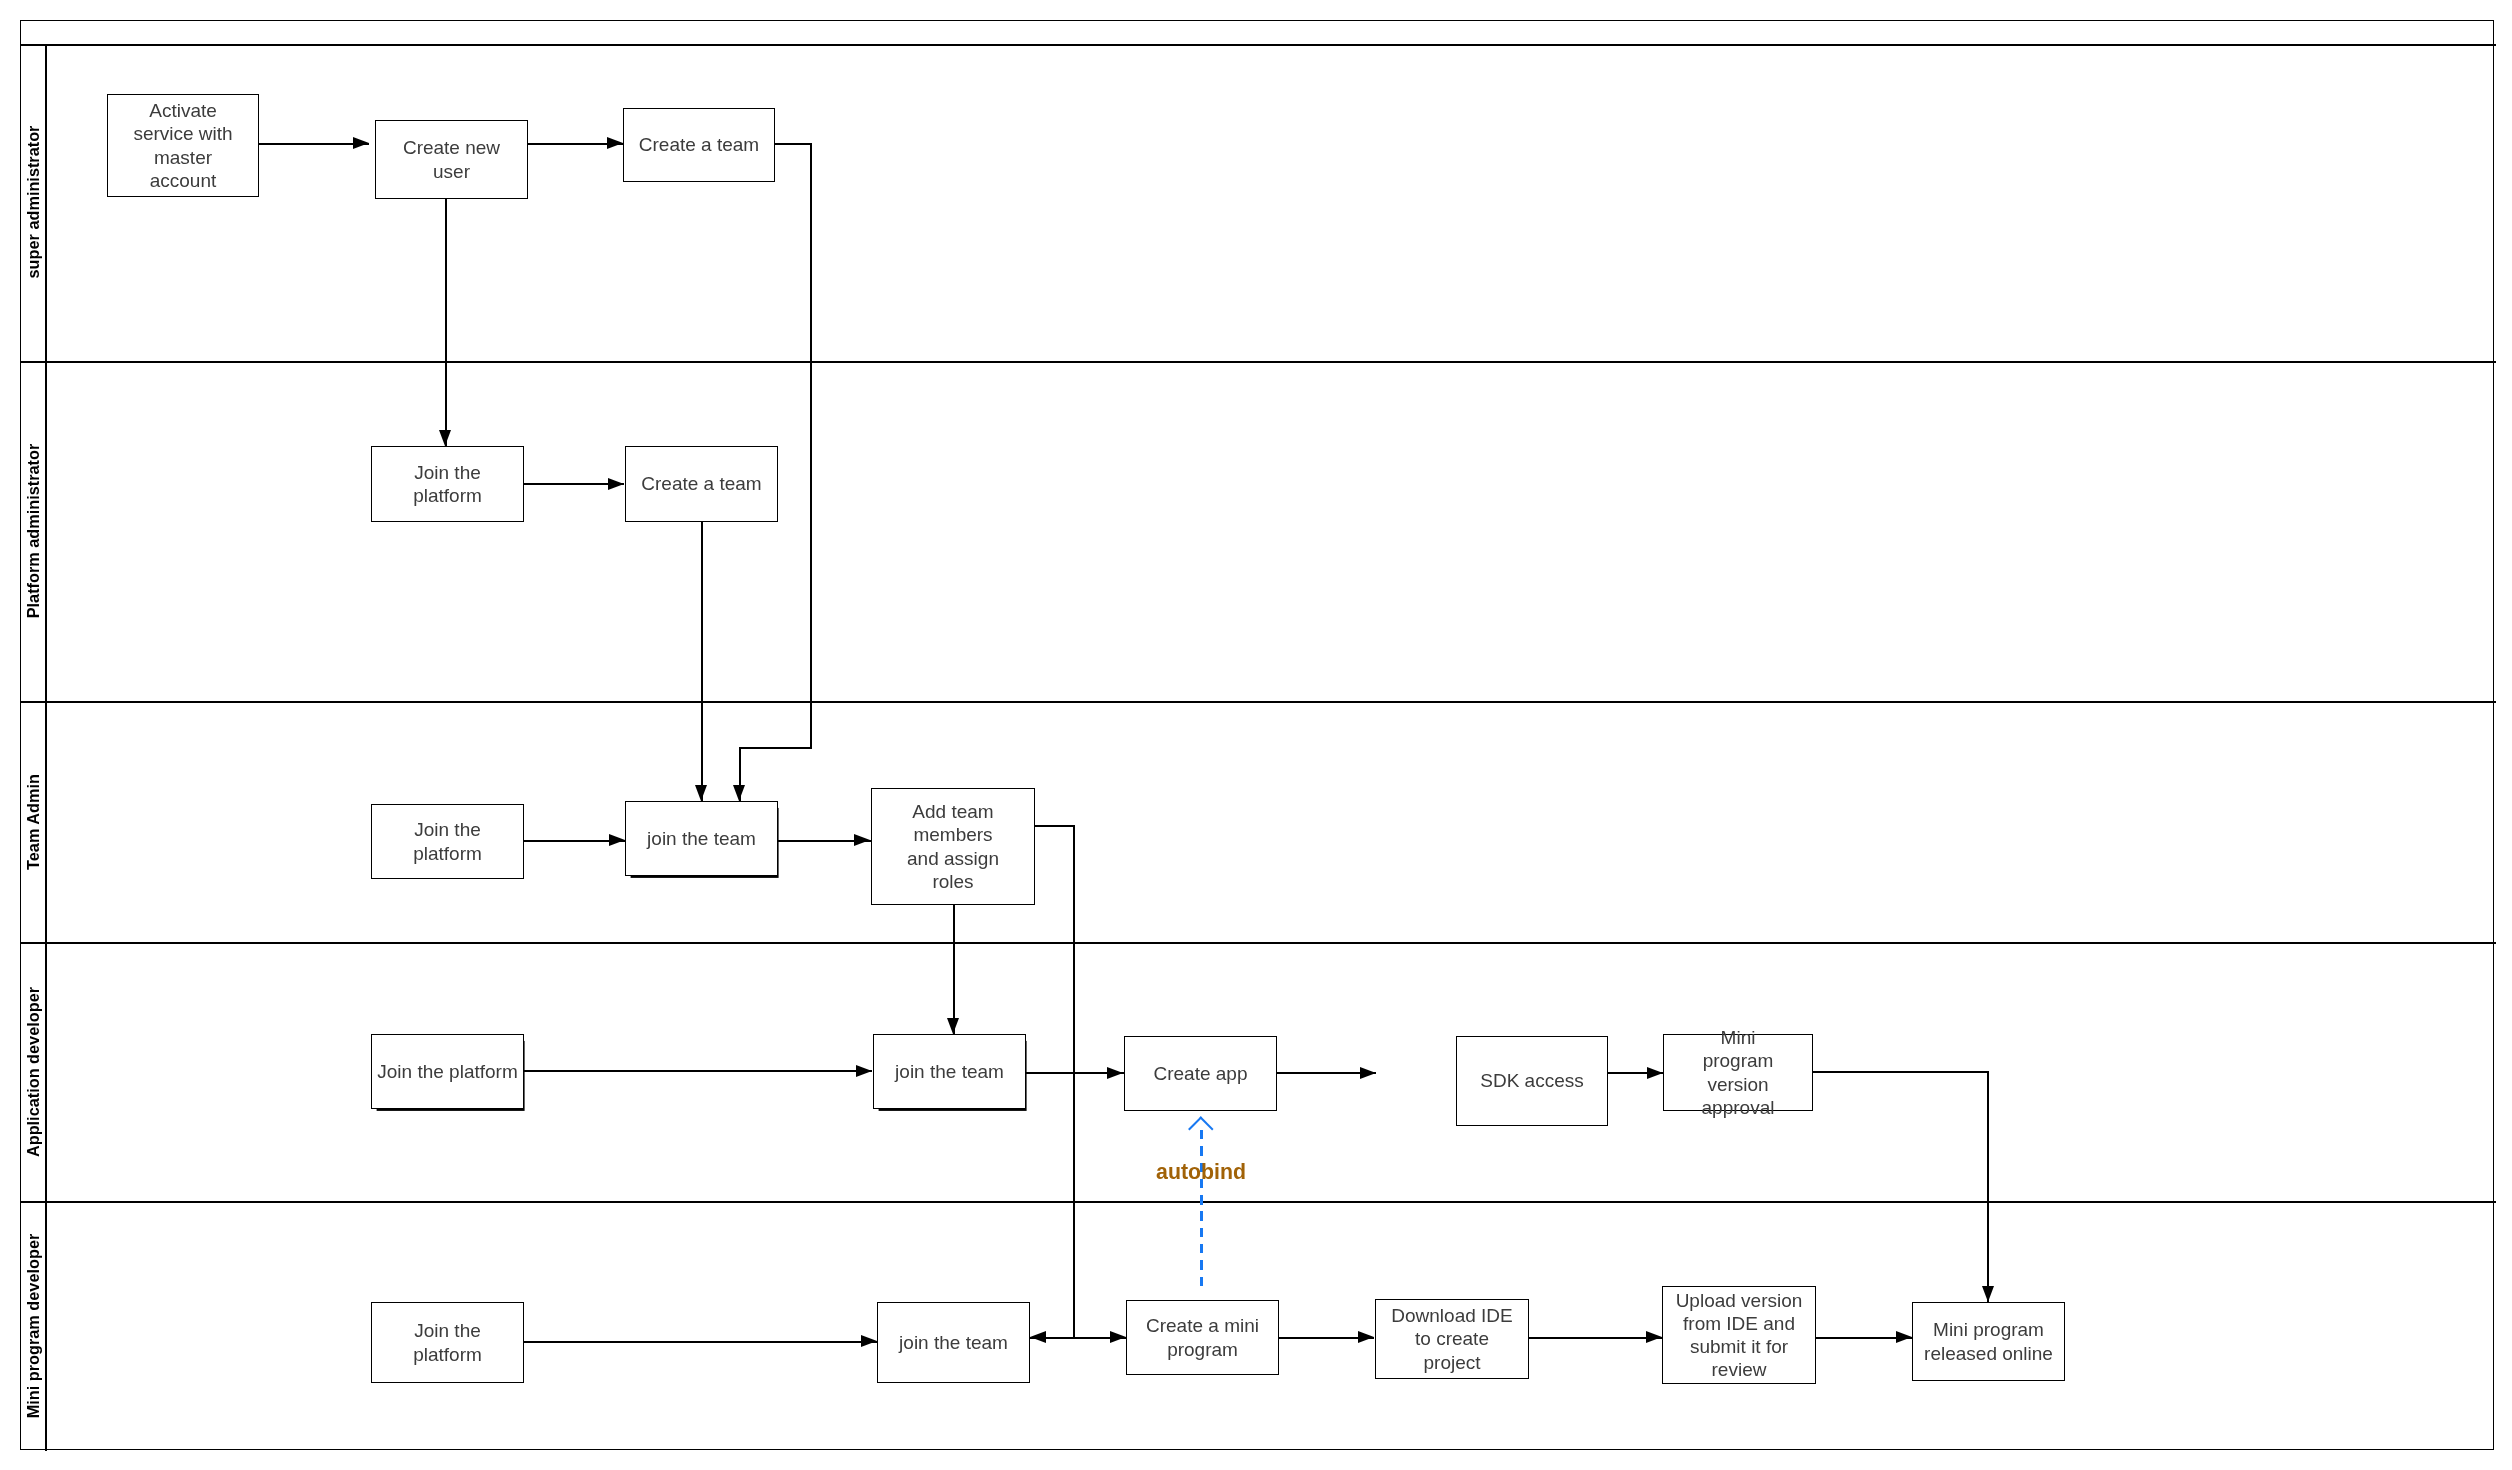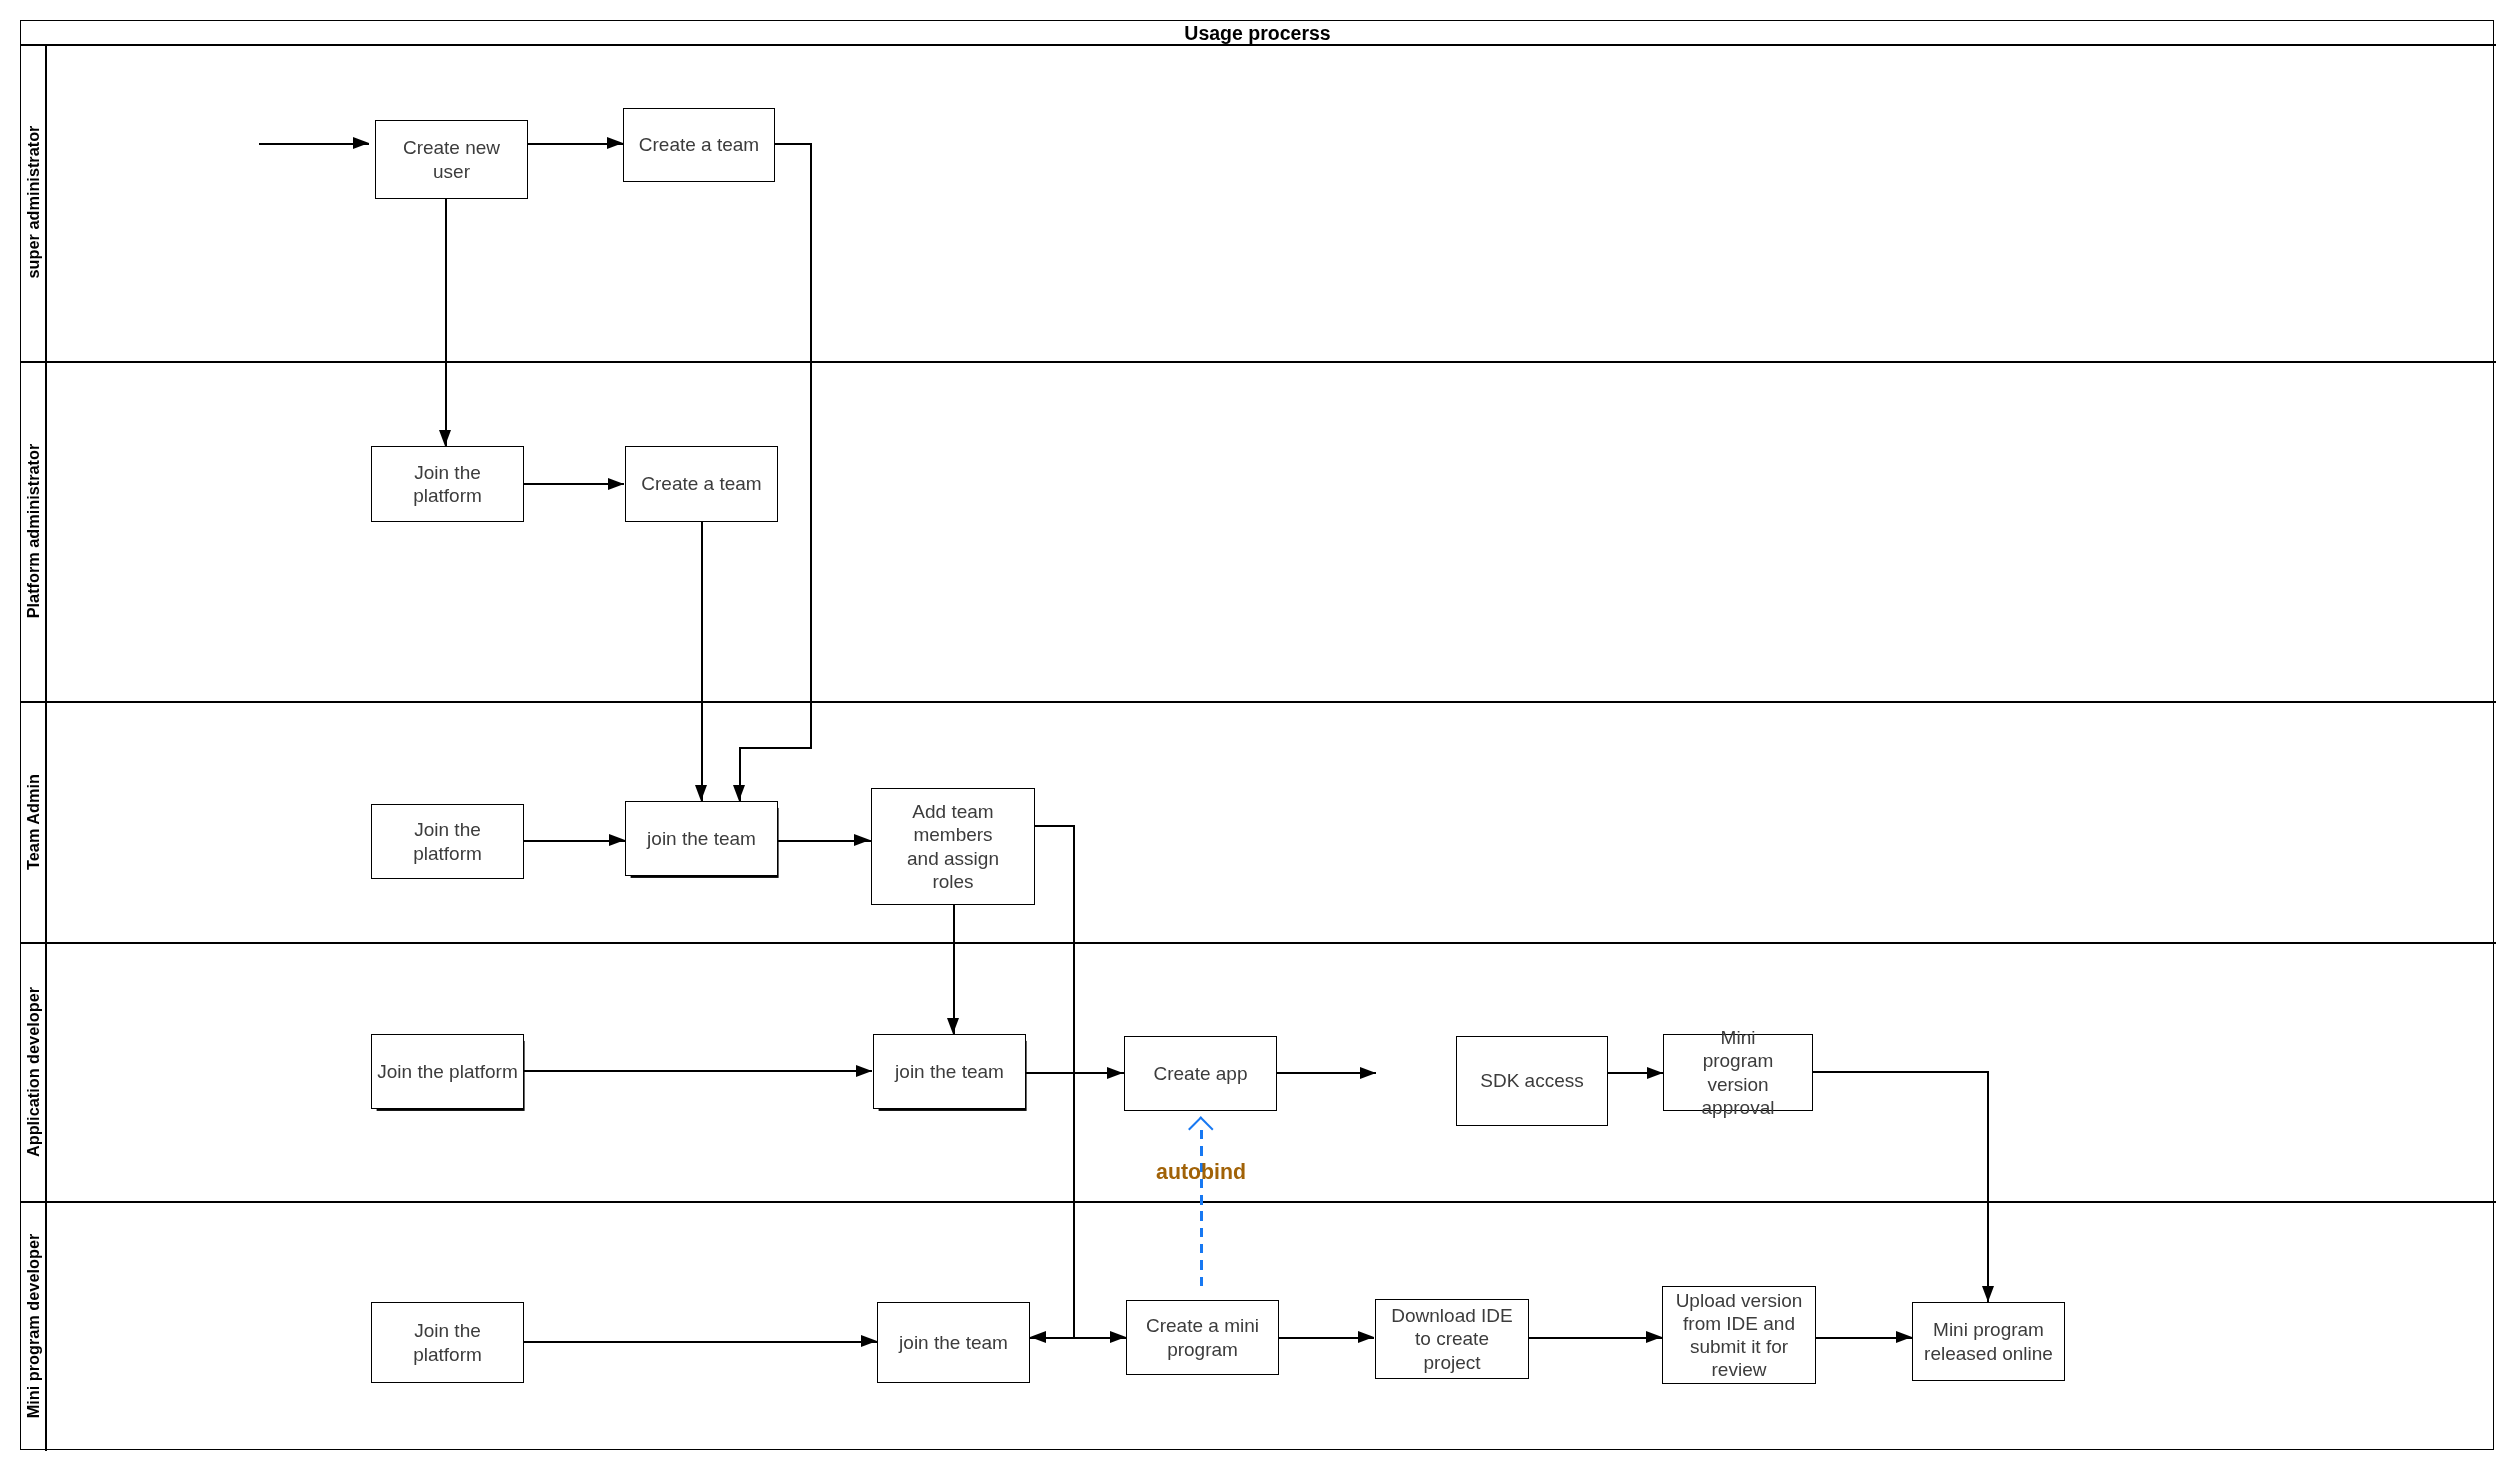--- a/index.html
+++ b/index.html
@@ -29,21 +29,20 @@
   .chevron{position:absolute;width:17.6px;height:17.6px;border-top:2.5px solid #1778F2;border-left:2.5px solid #1778F2;
            transform:rotate(45deg);box-sizing:border-box;}
   .autobind{position:absolute;transform:translateX(-50%);font-size:21.3px;font-weight:bold;color:#a16207;white-space:nowrap;}
 </style>
 </head>
 <body>
 
 <div id="canvas">
 
   <div class="frame"></div>
-  <div class="title">Usage procerss</div>
   <div class="hl" style="left:19.5px;top:44px;width:2476px;"></div>
   <div class="vl" style="left:45px;top:44px;height:1407px;"></div>
   <div class="hl" style="left:19.5px;top:361px;width:2476px;"></div>
   <div class="hl" style="left:19.5px;top:701px;width:2476px;"></div>
   <div class="hl" style="left:19.5px;top:942px;width:2476px;"></div>
   <div class="hl" style="left:19.5px;top:1201px;width:2476px;"></div>
 
   <div class="lane-label" style="top:202px;">super administrator</div>
   <div class="lane-label" style="top:531px;">Platform administrator</div>
   <div class="lane-label" style="top:822px;">Team Admin</div>
@@ -111,20 +110,21 @@
   <div class="hl" style="left:1529px;top:1337px;width:133px;"></div>
   <div class="ar" style="left:1646px;top:1331px;"></div>
 
   <div class="hl" style="left:1816px;top:1337px;width:96px;"></div>
   <div class="ar" style="left:1896px;top:1331px;"></div>
 
   <div class="dash-v" style="left:1200px;top:1130px;height:162px;"></div>
   <div class="chevron" style="left:1192px;top:1120px;"></div>
   <div class="autobind" style="left:1201px;top:1160px;">autobind</div>
 
+  <div class="node pad30" style="left:107px;top:94px;width:152px;height:103px;">Activate service with master account</div>
   <div class="node pad35" style="left:375px;top:104px;width:153px;height:79px;margin-top:16px;">Create new user</div>
   <div class="node pad4" style="left:623px;top:108px;width:152px;height:74px;">Create a team</div>
 
   <div class="node pad45" style="left:371px;top:446px;width:153px;height:76px;">Join the platform</div>
   <div class="node pad4" style="left:625px;top:446px;width:153px;height:76px;">Create a team</div>
 
   <div class="node pad45" style="left:371px;top:804px;width:153px;height:75px;">Join the platform</div>
   <div class="node pad4 shadow" style="left:625px;top:801px;width:153px;height:75px;">join the team</div>
   <div class="node pad20" style="left:871px;top:788px;width:164px;height:117px;">Add team members and assign roles</div>
 

